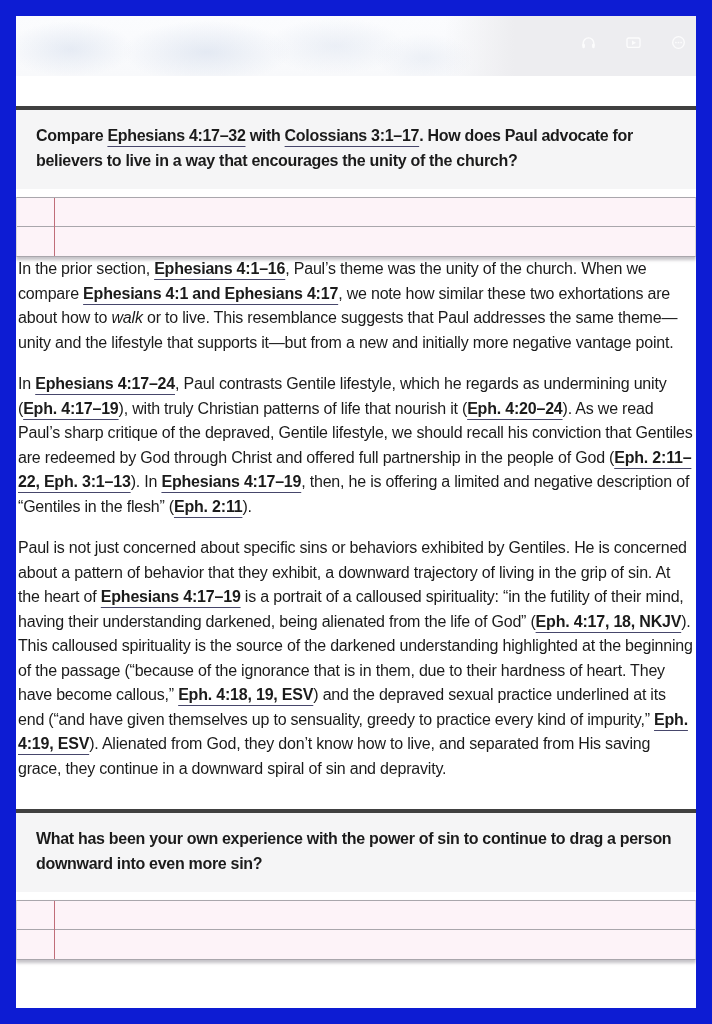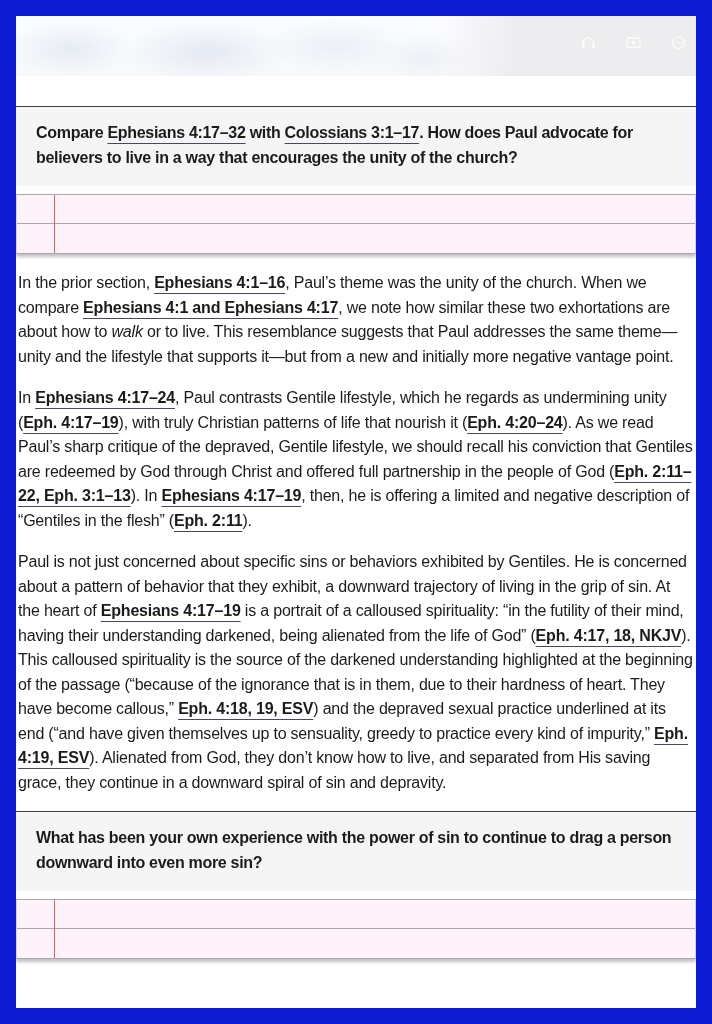--- a/index.html
+++ b/index.html
@@ -37,25 +37,25 @@
     background: linear-gradient(90deg, rgba(237,237,240,0) 0%, #ededf0 28%);
     display: flex; align-items: center; justify-content: flex-end;
     gap: 30px; padding-right: 10px;
   }
   .bicon { width: 15px; height: 15px; display: inline-block; opacity: 0.85; transform: translateY(-4px); }
   .bicon svg { display: block; }
 
   
   .qblock {
     background: var(--question_bg, #f5f5f6);
-    border-top: 1px solid #404040;
+    border-top: 4px solid #404040;
     padding: 14px 20px 16px 20px;
   }
   .qblock-1 { margin-top: 30px; }
-  .qblock-2 { margin-top: 16px; }
+  .qblock-2 { margin-top: 28px; }
   .qtext {
     font-size: 16px; line-height: 24.5px; font-weight: 700;
     letter-spacing: -0.3px;
     color: var(--text, #1b1b1b);
   }
 
   
   .answer-lines {
     margin-top: 8px;
     background: var(--lines_bg, #fdf3f8);
@@ -69,21 +69,20 @@
   .answer-lines::after {
     content: ""; position: absolute; left: 37px; top: 0; bottom: 0;
     width: 1px; background: var(--margin_red, #c06d79); z-index: 2;
   }
   .ans-row { height: 29px; border-bottom: 1px solid var(--line_gray, #a9a6ac); }
   .ans-row:last-child { border-bottom: none; }
 
   
   .content { padding: 0 2px; }
   .para {
-    margin-top: 17px;
     font-size: 16px; line-height: 24.5px;
     letter-spacing: -0.2px;
     color: var(--text, #1b1b1b);
   }
   .para + .para { margin-top: 17px; }
 
   .seg-plain { }
   .seg-italic { font-style: italic; }
   .seg-ref {
     font-weight: 700;

